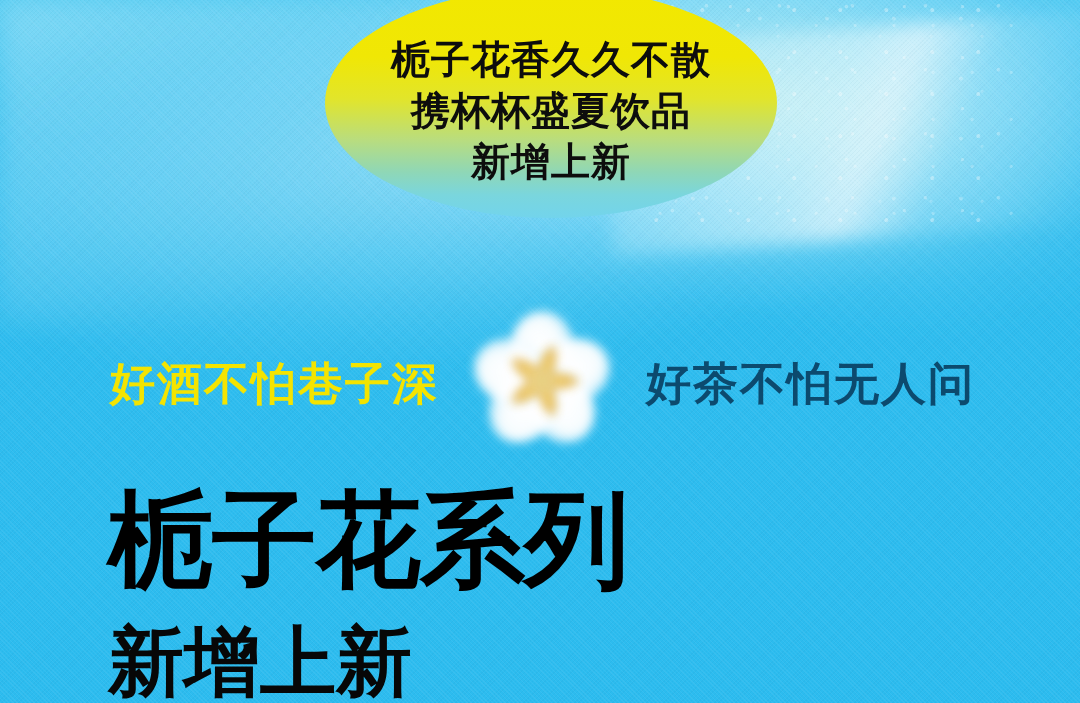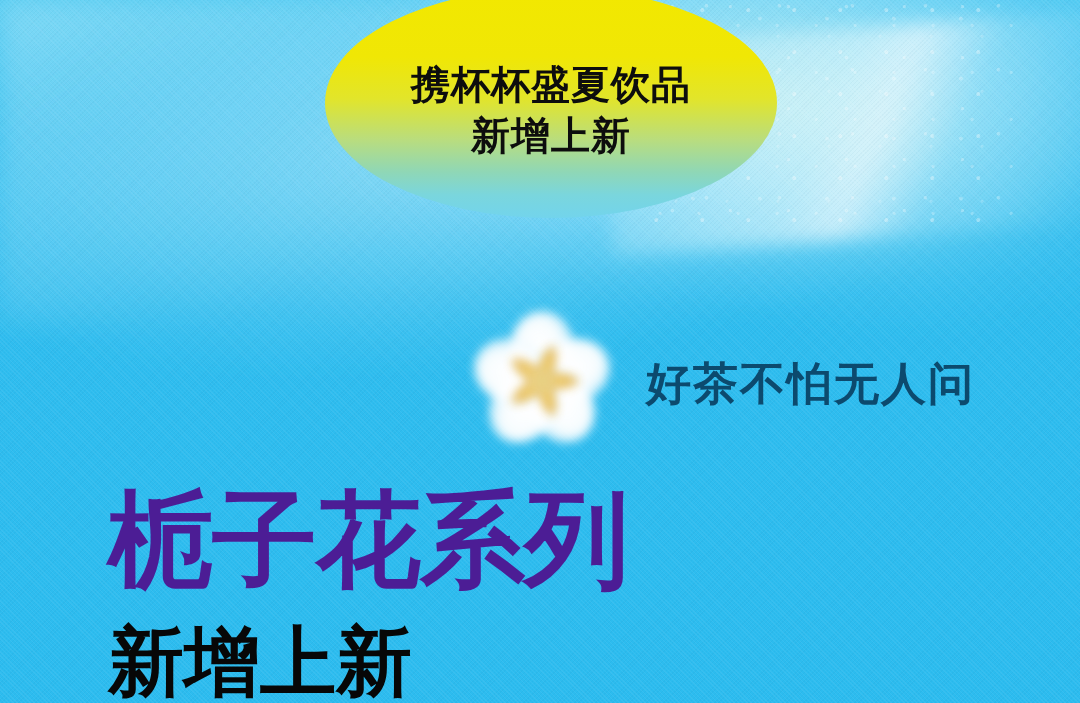--- a/index.html
+++ b/index.html
@@ -167,21 +167,21 @@
   }
   .flower svg { display: block; width: 100%; height: 100%; }
 
   
   .headline {
     position: absolute;
     left: 108px;
     top: 484px;
   }
   .headline-main {
-    color: #4c1d95;
+    color: #000000;
     font-size: 105px;
     line-height: 112px;
     font-weight: 700;
     letter-spacing: -1px;
     white-space: nowrap;
     display: block;
   }
   .headline-sub {
     color: #070707;
     font-size: 76px;
@@ -200,25 +200,27 @@
 
   <div class="bg-base"></div>
   <div class="bg-wave-d"></div>
   <div class="bg-wave-a"></div>
   <div class="bg-wave-b"></div>
   <div class="bg-wave-c"></div>
   <div class="bg-speckle"></div>
   <div class="bg-noise"></div>
 
   <div class="ellipse">
+    <span class="ellipse-line">栀子花香久久不散</span>
     <span class="ellipse-line">携杯杯盛夏饮品</span>
     <span class="ellipse-line">新增上新</span>
   </div>
 
   <div class="slogan-row">
+    <span class="slogan slogan-left">好酒不怕巷子深</span>
     <span class="slogan slogan-right">好茶不怕无人问</span>
   </div>
 
   <div class="flower">
     <svg viewBox="0 0 152 158" xmlns="http://www.w3.org/2000/svg" aria-hidden="true">
       <defs>
         <radialGradient id="petalG" cx="46%" cy="44%" r="62%">
           <stop offset="0%" stop-color="#ffffff" stop-opacity="1"></stop>
           <stop offset="52%" stop-color="#ffffff" stop-opacity=".96"></stop>
           <stop offset="78%" stop-color="#f2fbff" stop-opacity=".72"></stop>

